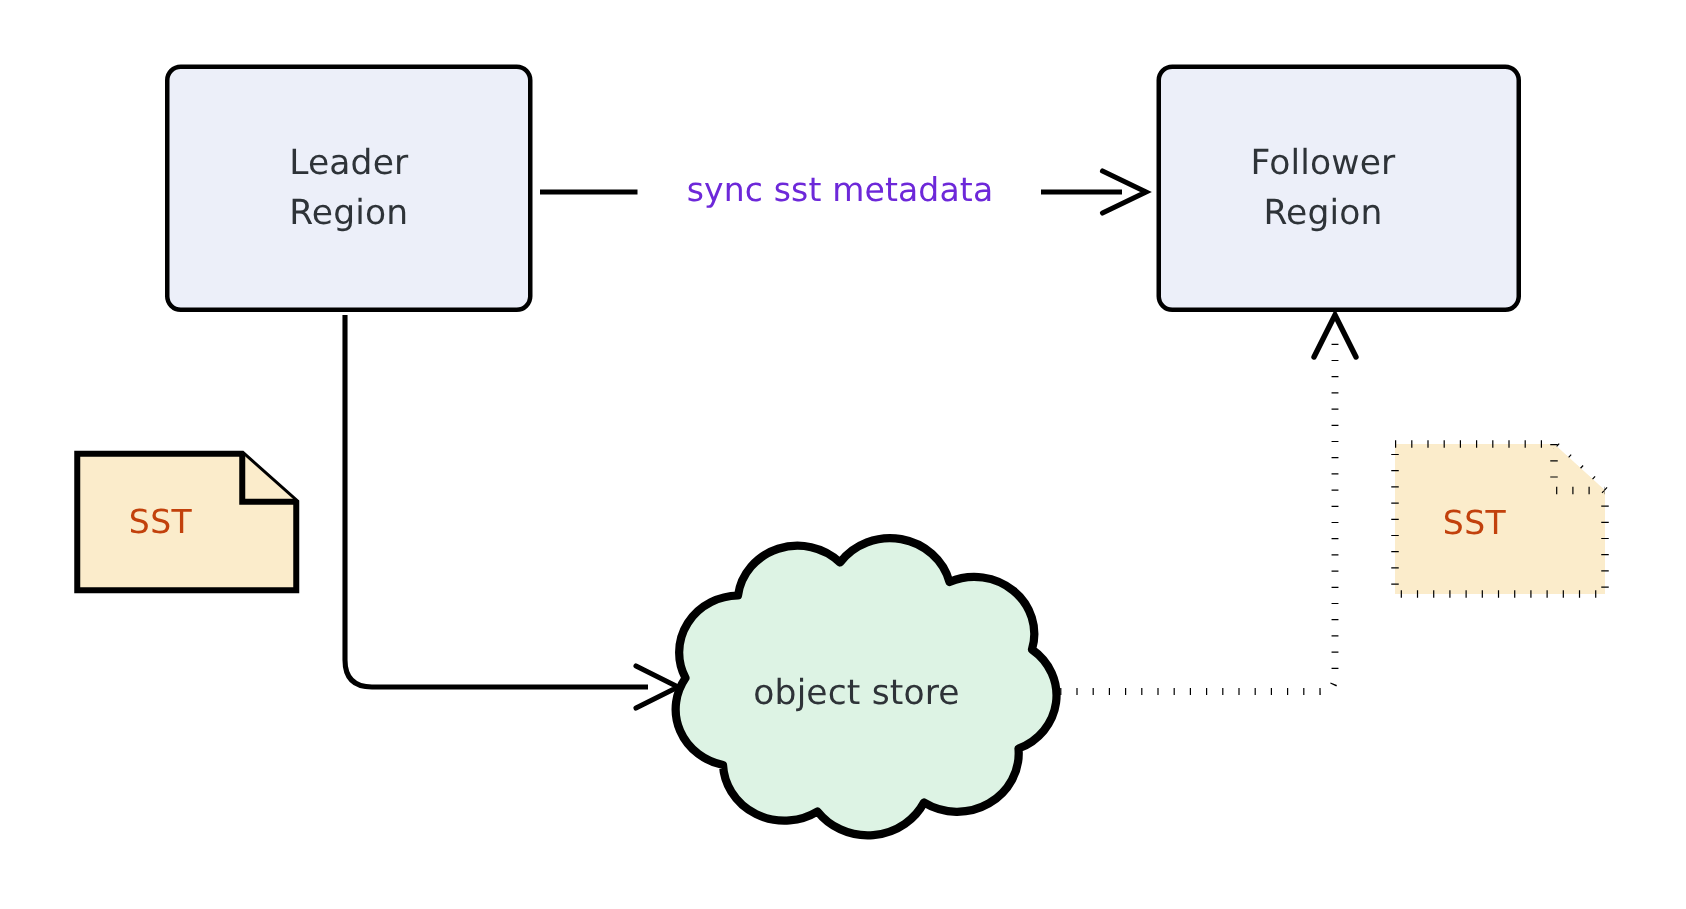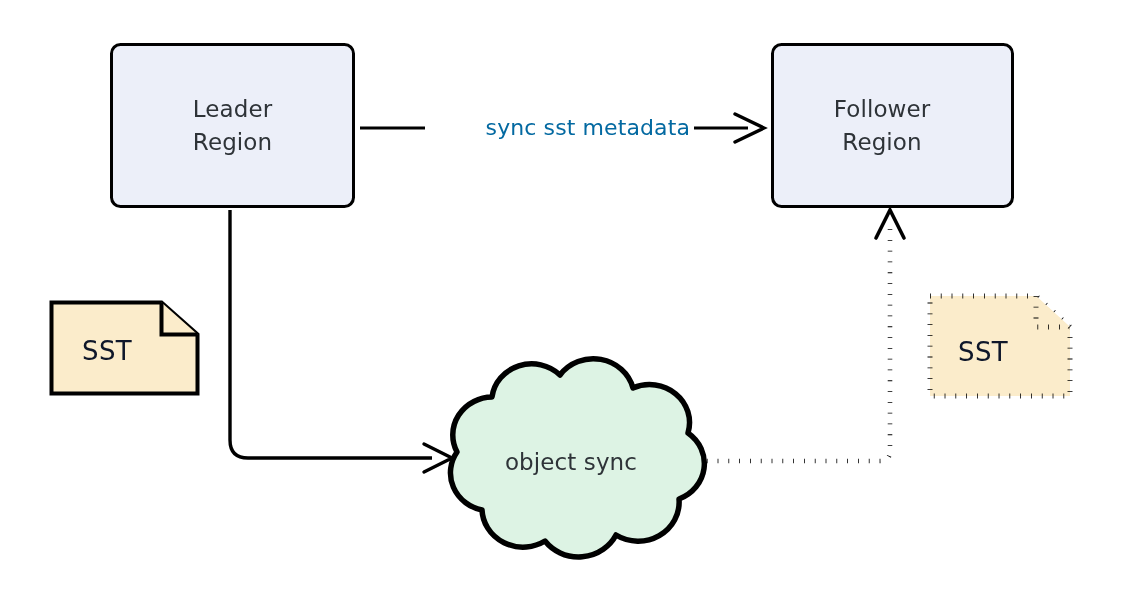--- a/index.html
+++ b/index.html
@@ -34,31 +34,31 @@
     color: #2e3338;
     font-size: 23px;
     line-height: 1.42;
     letter-spacing: 0.1px;
     text-align: center;
     pointer-events: none;
     white-space: pre;
   }
   .edge-label {
     position: absolute;
-    color: #0369a1;
+    color: #6d28d9;
     font-size: 22px;
     line-height: 1.2;
     letter-spacing: 0.1px;
-    text-align: right;
+    text-align: center;
     white-space: nowrap;
   }
   .sst-label {
     position: absolute;
-    color: #0f172a;
-    font-size: 26px;
+    color: #c2410c;
+    font-size: 22px;
     letter-spacing: 0.3px;
     text-align: center;
     white-space: nowrap;
   }
   .cloud-label {
     position: absolute;
     color: #2e3338;
     font-size: 23px;
     letter-spacing: 0.1px;
     text-align: center;
@@ -128,15 +128,15 @@
     <span>Follower</span>
     <span>Region</span>
   </div>
 
   <div class="edge-label" style="left:430px; top:115px; width:260px;">sync sst metadata</div>
 
   <div class="sst-label" style="left:52px; top:336px; width:110px;">SST</div>
 
   <div class="sst-label" style="left:930px; top:337px; width:106px;">SST</div>
 
-  <div class="cloud-label" style="left:456px; top:449px; width:230px;">object sync</div>
+  <div class="cloud-label" style="left:456px; top:449px; width:230px;">object store</div>
 
 </div>
 
 </body></html>

